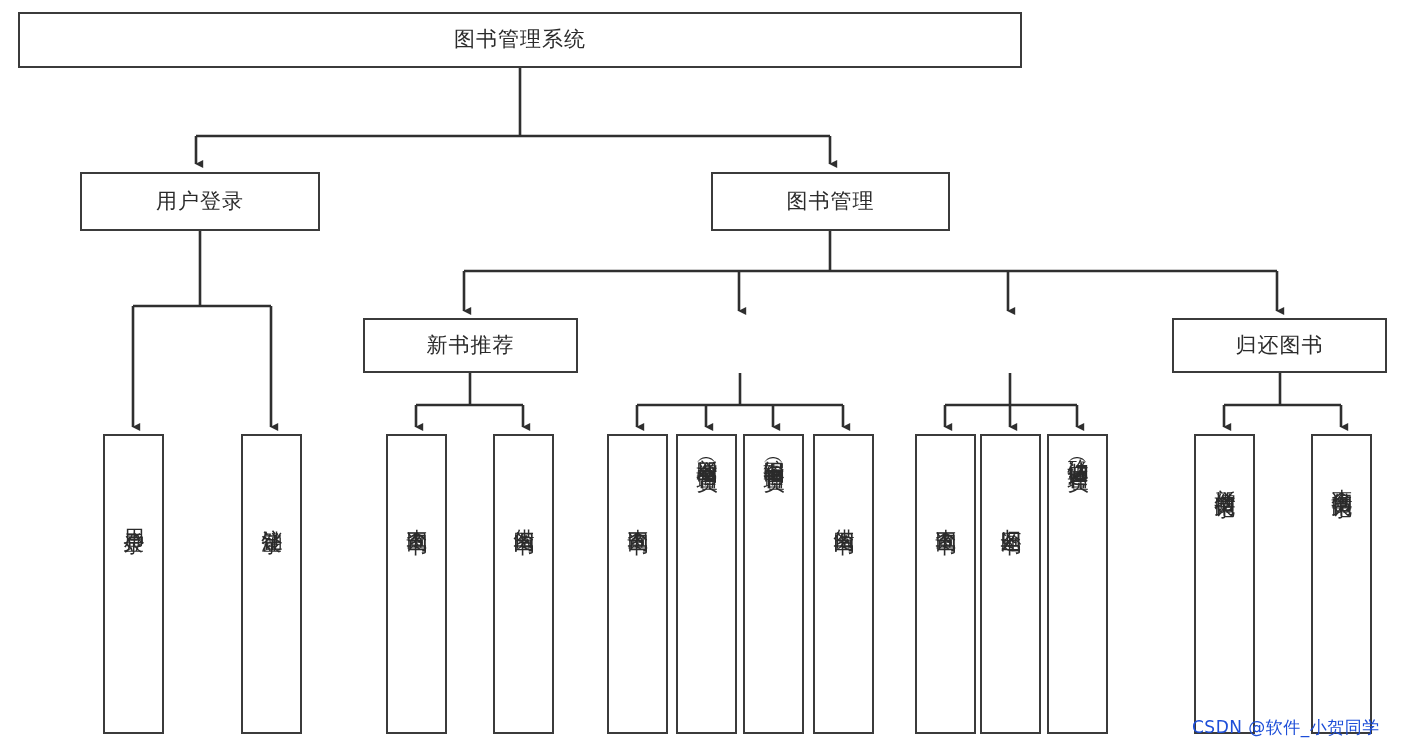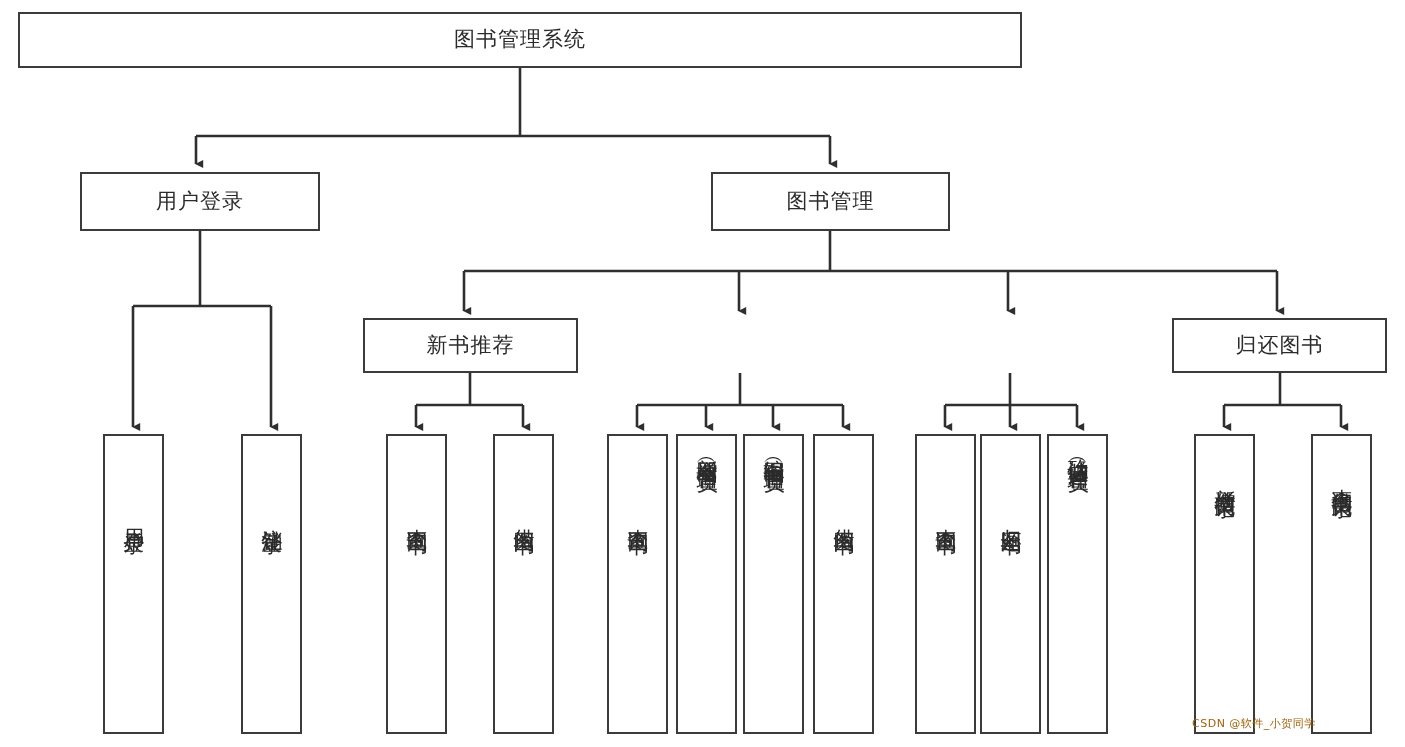--- a/index.html
+++ b/index.html
@@ -59,22 +59,22 @@
     text-orientation: upright;
     font-size: 21px;
     line-height: 1.28;
     color: #2b2b2b;
     letter-spacing: 2px;
     white-space: nowrap;
     max-height: 100%;
   }
   .watermark {
     position: absolute;
-    font-size: 11px;
-    color: #a16207;
+    font-size: 17px;
+    color: #1d4ed8;
     white-space: nowrap;
     letter-spacing: 0.5px;
   }
 </style>
 </head>
 <body>
 
 <div id="diagram-root">
 
   <svg class="connector-layer" viewBox="0 0 1405 747" xmlns="http://www.w3.org/2000/svg">

